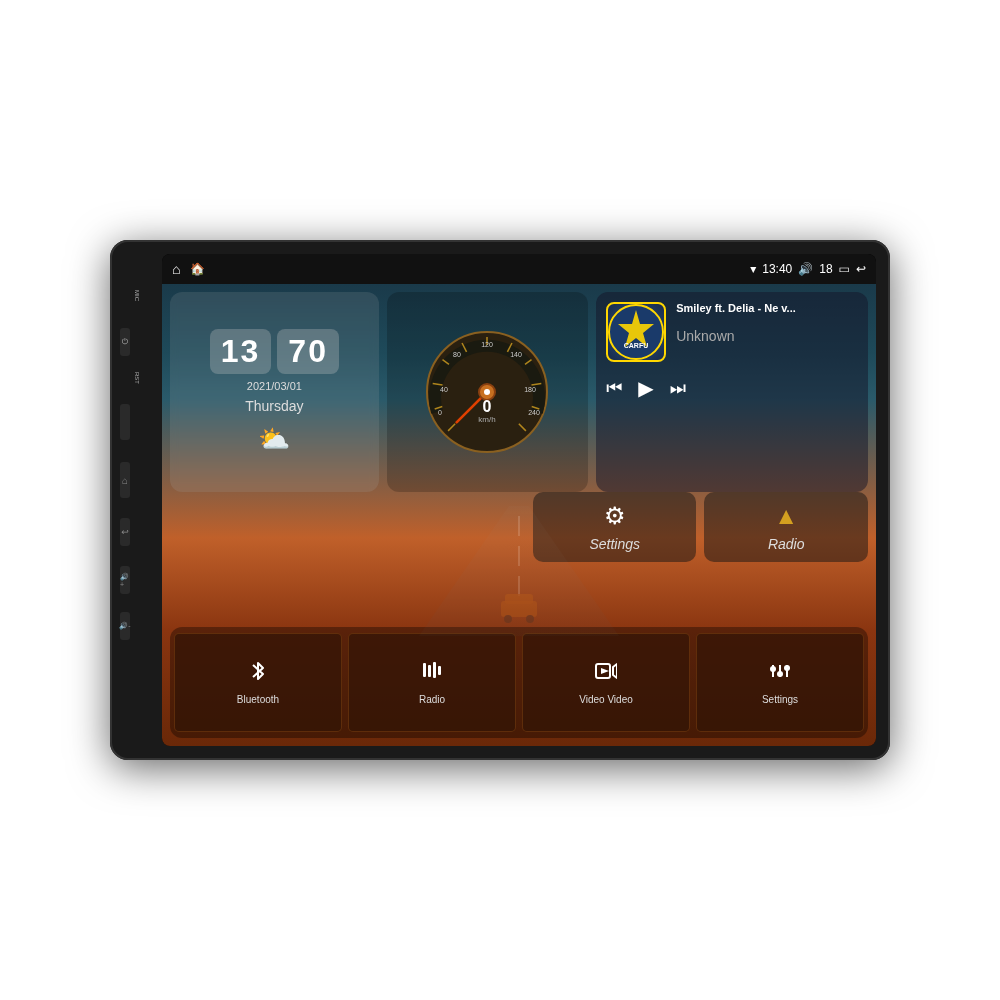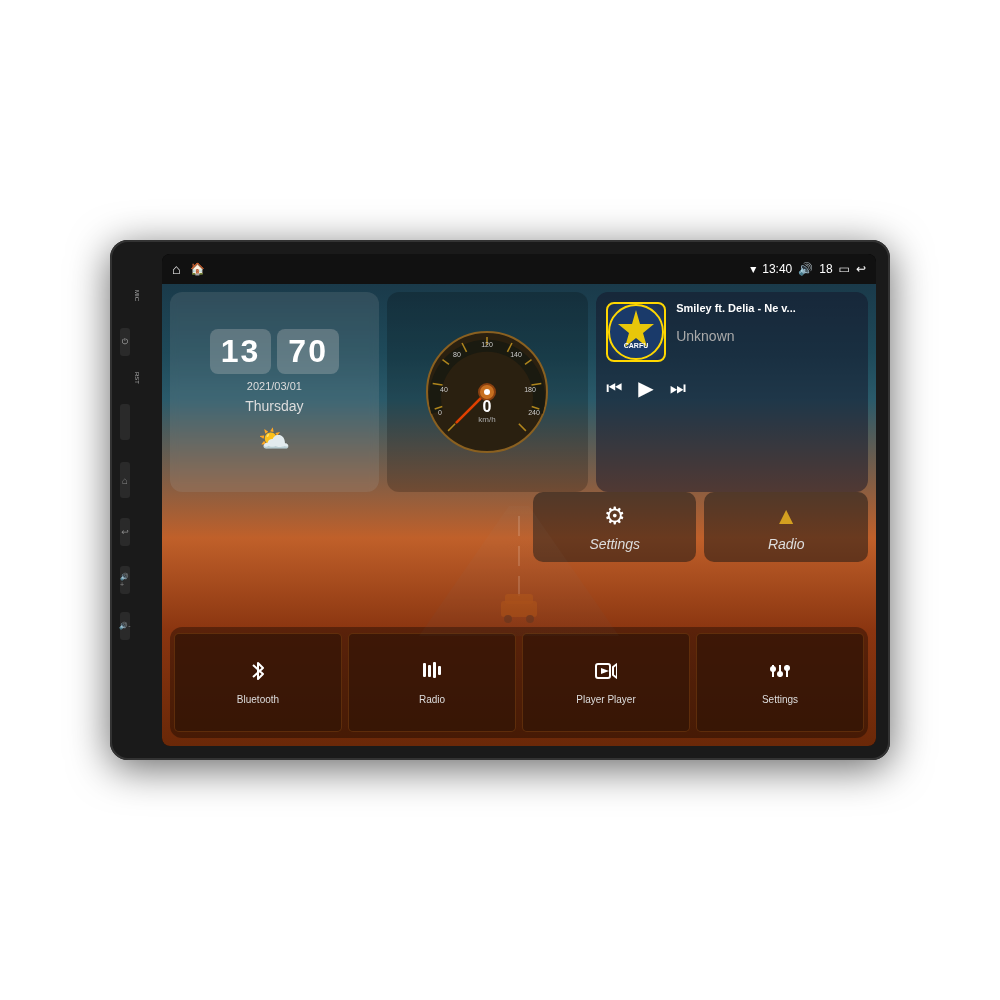--- a/index.html
+++ b/index.html
@@ -392,21 +392,21 @@
 
 
         <div class="app-item">
           <span class="app-icon">
             <svg width="22" height="22" viewBox="0 0 22 22">
               <rect x="1" y="4" width="14" height="14" rx="2" fill="none" stroke="#fff" stroke-width="2"></rect>
               <polygon points="18,7 22,4 22,18 18,15" fill="none" stroke="#fff" stroke-width="2" stroke-linejoin="round"></polygon>
               <polygon points="6,8 14,11 6,14" fill="#fff"></polygon>
             </svg>
           </span>
-          <span class="app-label">Player Player</span>
+          <span class="app-label">Video Video</span>
         </div>
 
         <div class="app-item">
           <span class="app-icon">
             <svg width="22" height="22" viewBox="0 0 22 22">
 
               <line x1="4" y1="5" x2="4" y2="17" stroke="#fff" stroke-width="2"></line>
               <circle cx="4" cy="9" r="3" fill="#fff"></circle>
               <line x1="11" y1="5" x2="11" y2="17" stroke="#fff" stroke-width="2"></line>
               <circle cx="11" cy="14" r="3" fill="#fff"></circle>

